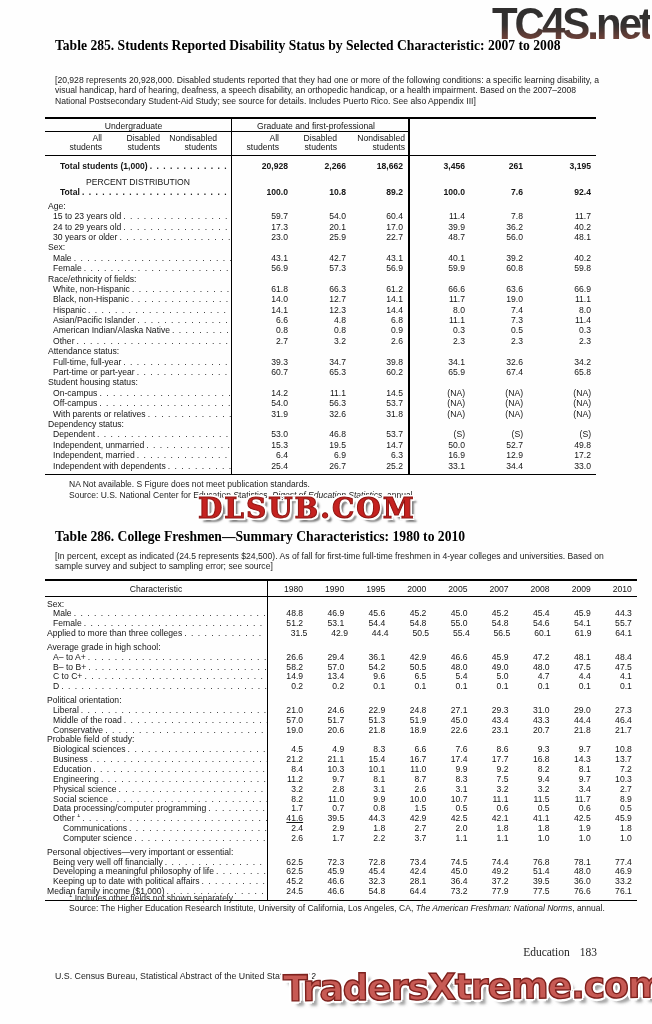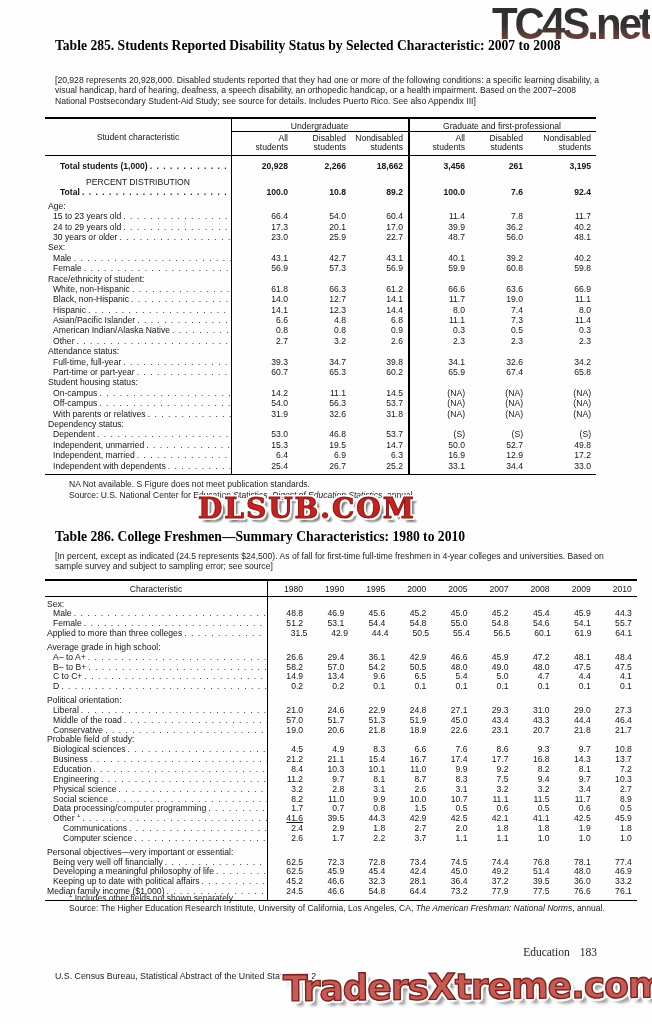--- a/index.html
+++ b/index.html
@@ -109,21 +109,20 @@
 
   <div class="wm-top">TC4S.net</div>
 
   <h1 class="ttl t285-title">Table 285. Students Reported Disability Status by Selected Characteristic: 2007 to 2008</h1>
   <p class="note t285-note">[20,928 represents 20,928,000. Disabled students reported that they had one or more of the following conditions: a specific learning disability, a visual handicap, hard of hearing, deafness, a speech disability, an orthopedic handicap, or a health impairment. Based on the 2007–2008 National Postsecondary Student-Aid Study; see source for details. Includes Puerto Rico. See also Appendix III]</p>
 
   <div class="tbl t285">
     <div class="vl" style="left:186px"></div>
     <div class="vl vl2" style="left:363px"></div>
     <div class="t285-head">
-      <div class="stub-h">Student characteristic</div>
       <div class="grp" style="width:177px">
         <div class="grp-label">Undergraduate</div>
         <div class="subs">
             <div class="sub" style="width: 62px;">All
 students</div>
             <div class="sub" style="width: 58px;">Disabled
 students</div>
             <div class="sub" style="width: 57px;">Nondisabled
 students</div>
           </div>
@@ -173,21 +172,21 @@
         <div class="r group gap">
           <div class="stub">
             <span class="lab">Age:</span>
           </div>
         </div>
         <div class="r item">
           <div class="stub">
             <span class="lab">15 to 23 years old</span>
             <span class="dots"> . . . . . . . . . . . . . . . . . . . . . . . . . . . . . . . . . . . . . . . . . . . . . . . . . . . . . . . . . . . . . . . . . . . . . . . . . . . . . . . . . . . . . . . . . .</span>
           </div>
-          <div class="v" style="width: 62px;">66.4</div>
+          <div class="v" style="width: 62px;">59.7</div>
           <div class="v" style="width: 58px;">54.0</div>
           <div class="v" style="width: 57px;">60.4</div>
           <div class="v" style="width: 62px;">11.4</div>
           <div class="v" style="width: 58px;">7.8</div>
           <div class="v" style="width: 68px;">11.7</div>
         </div>
         <div class="r item">
           <div class="stub">
             <span class="lab">24 to 29 years old</span>
             <span class="dots"> . . . . . . . . . . . . . . . . . . . . . . . . . . . . . . . . . . . . . . . . . . . . . . . . . . . . . . . . . . . . . . . . . . . . . . . . . . . . . . . . . . . . . . . . . .</span>
@@ -235,21 +234,21 @@
           </div>
           <div class="v" style="width: 62px;">56.9</div>
           <div class="v" style="width: 58px;">57.3</div>
           <div class="v" style="width: 57px;">56.9</div>
           <div class="v" style="width: 62px;">59.9</div>
           <div class="v" style="width: 58px;">60.8</div>
           <div class="v" style="width: 68px;">59.8</div>
         </div>
         <div class="r group">
           <div class="stub">
-            <span class="lab">Race/ethnicity of student:</span>
+            <span class="lab">Race/ethnicity of fields:</span>
           </div>
         </div>
         <div class="r item">
           <div class="stub">
             <span class="lab">White, non-Hispanic</span>
             <span class="dots"> . . . . . . . . . . . . . . . . . . . . . . . . . . . . . . . . . . . . . . . . . . . . . . . . . . . . . . . . . . . . . . . . . . . . . . . . . . . . . . . . . . . . . . . . . .</span>
           </div>
           <div class="v" style="width: 62px;">61.8</div>
           <div class="v" style="width: 58px;">66.3</div>
           <div class="v" style="width: 57px;">61.2</div>

